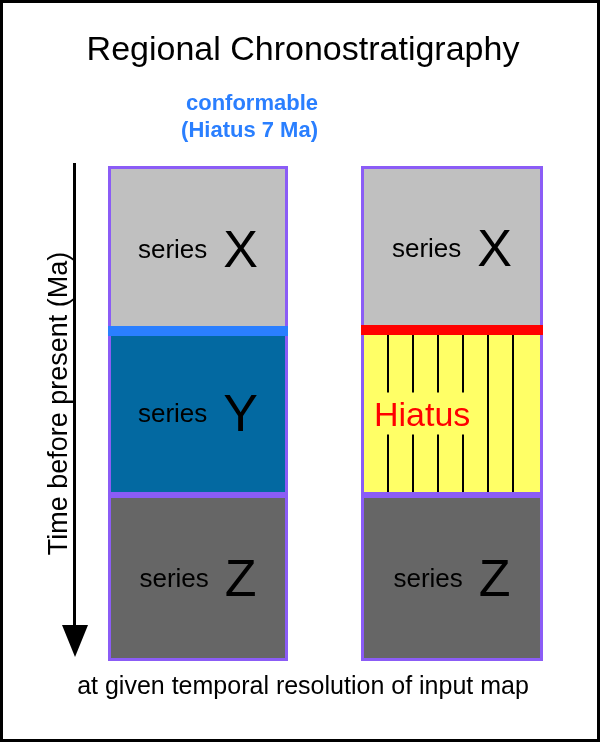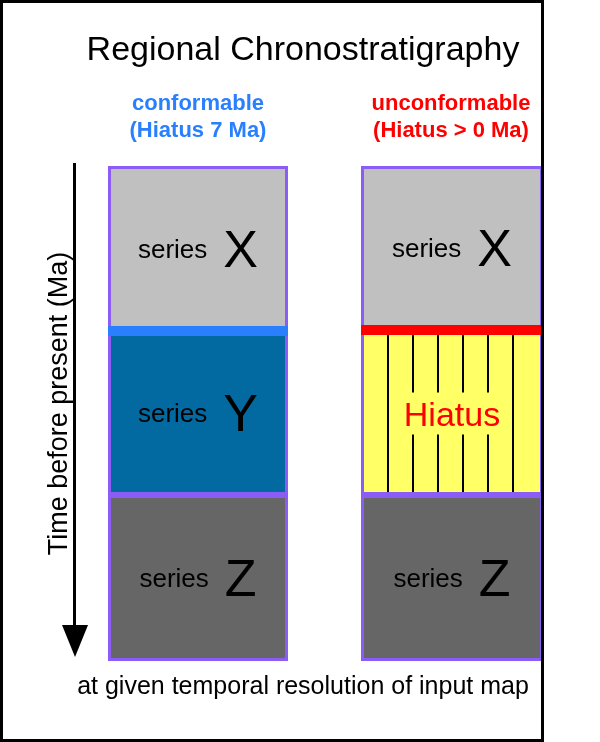--- a/index.html
+++ b/index.html
@@ -5,21 +5,21 @@
   html, body {
     margin: 0;
     padding: 0;
     background: #ffffff;
   }
   body {
     font-family: "Liberation Sans", sans-serif;
   }
   #figure {
     position: relative;
-    width: 544px;
+    width: 600px;
     height: 742px;
     background: #ffffff;
     box-sizing: border-box;
     border: 3px solid #000000;
     overflow: hidden;
   }
 
   
   #title {
     position: absolute;
@@ -47,21 +47,21 @@
     top: 86px;
     width: 240px;
     color: #2a7fff;
   }
   #header-unconformable {
     left: 318px;
     top: 86px;
     width: 260px;
     color: #ff0000;
   }
-  .col-header .hline { display: block; }
+  .col-header .hline { display: block; text-align: right; }
 
   
   #axis {
     position: absolute;
     left: 26px;
     top: 160px;
     width: 60px;
     height: 500px;
   }
   #axis-line {
@@ -151,21 +151,21 @@
     width: 2px;
     background: #000000;
     z-index: 1;
   }
   #hiatus-label {
     position: absolute;
     left: 0;
     right: 0;
     top: 50%;
     transform: translateY(-50%);
-    text-align: center;
+    text-align: left;
     font-size: 34px;
     color: #ff0000;
     white-space: nowrap;
     z-index: 3;
   }
   #hiatus-label span {
     background: #ffff66;
     padding: 2px 10px;
   }
 
@@ -186,24 +186,20 @@
 
 <div id="figure">
 
   <div id="title">Regional Chronostratigraphy</div>
 
   <div class="col-header" id="header-conformable">
     <span class="hline">conformable</span>
     <span class="hline">(Hiatus 7 Ma)</span>
   </div>
 
-  <div class="col-header" id="header-unconformable">
-    <span class="hline">unconformable</span>
-    <span class="hline">(Hiatus &gt; 0 Ma)</span>
-  </div>
 
   <div id="axis">
     <div id="axis-line"></div>
     <div id="axis-arrow"></div>
     <div id="axis-label">Time before present (Ma)</div>
   </div>
 
   <div class="column" id="column-conformable">
     <div class="block" style="top:0px; height:165px; background:#c0c0c0;">
       <div class="block-label">

